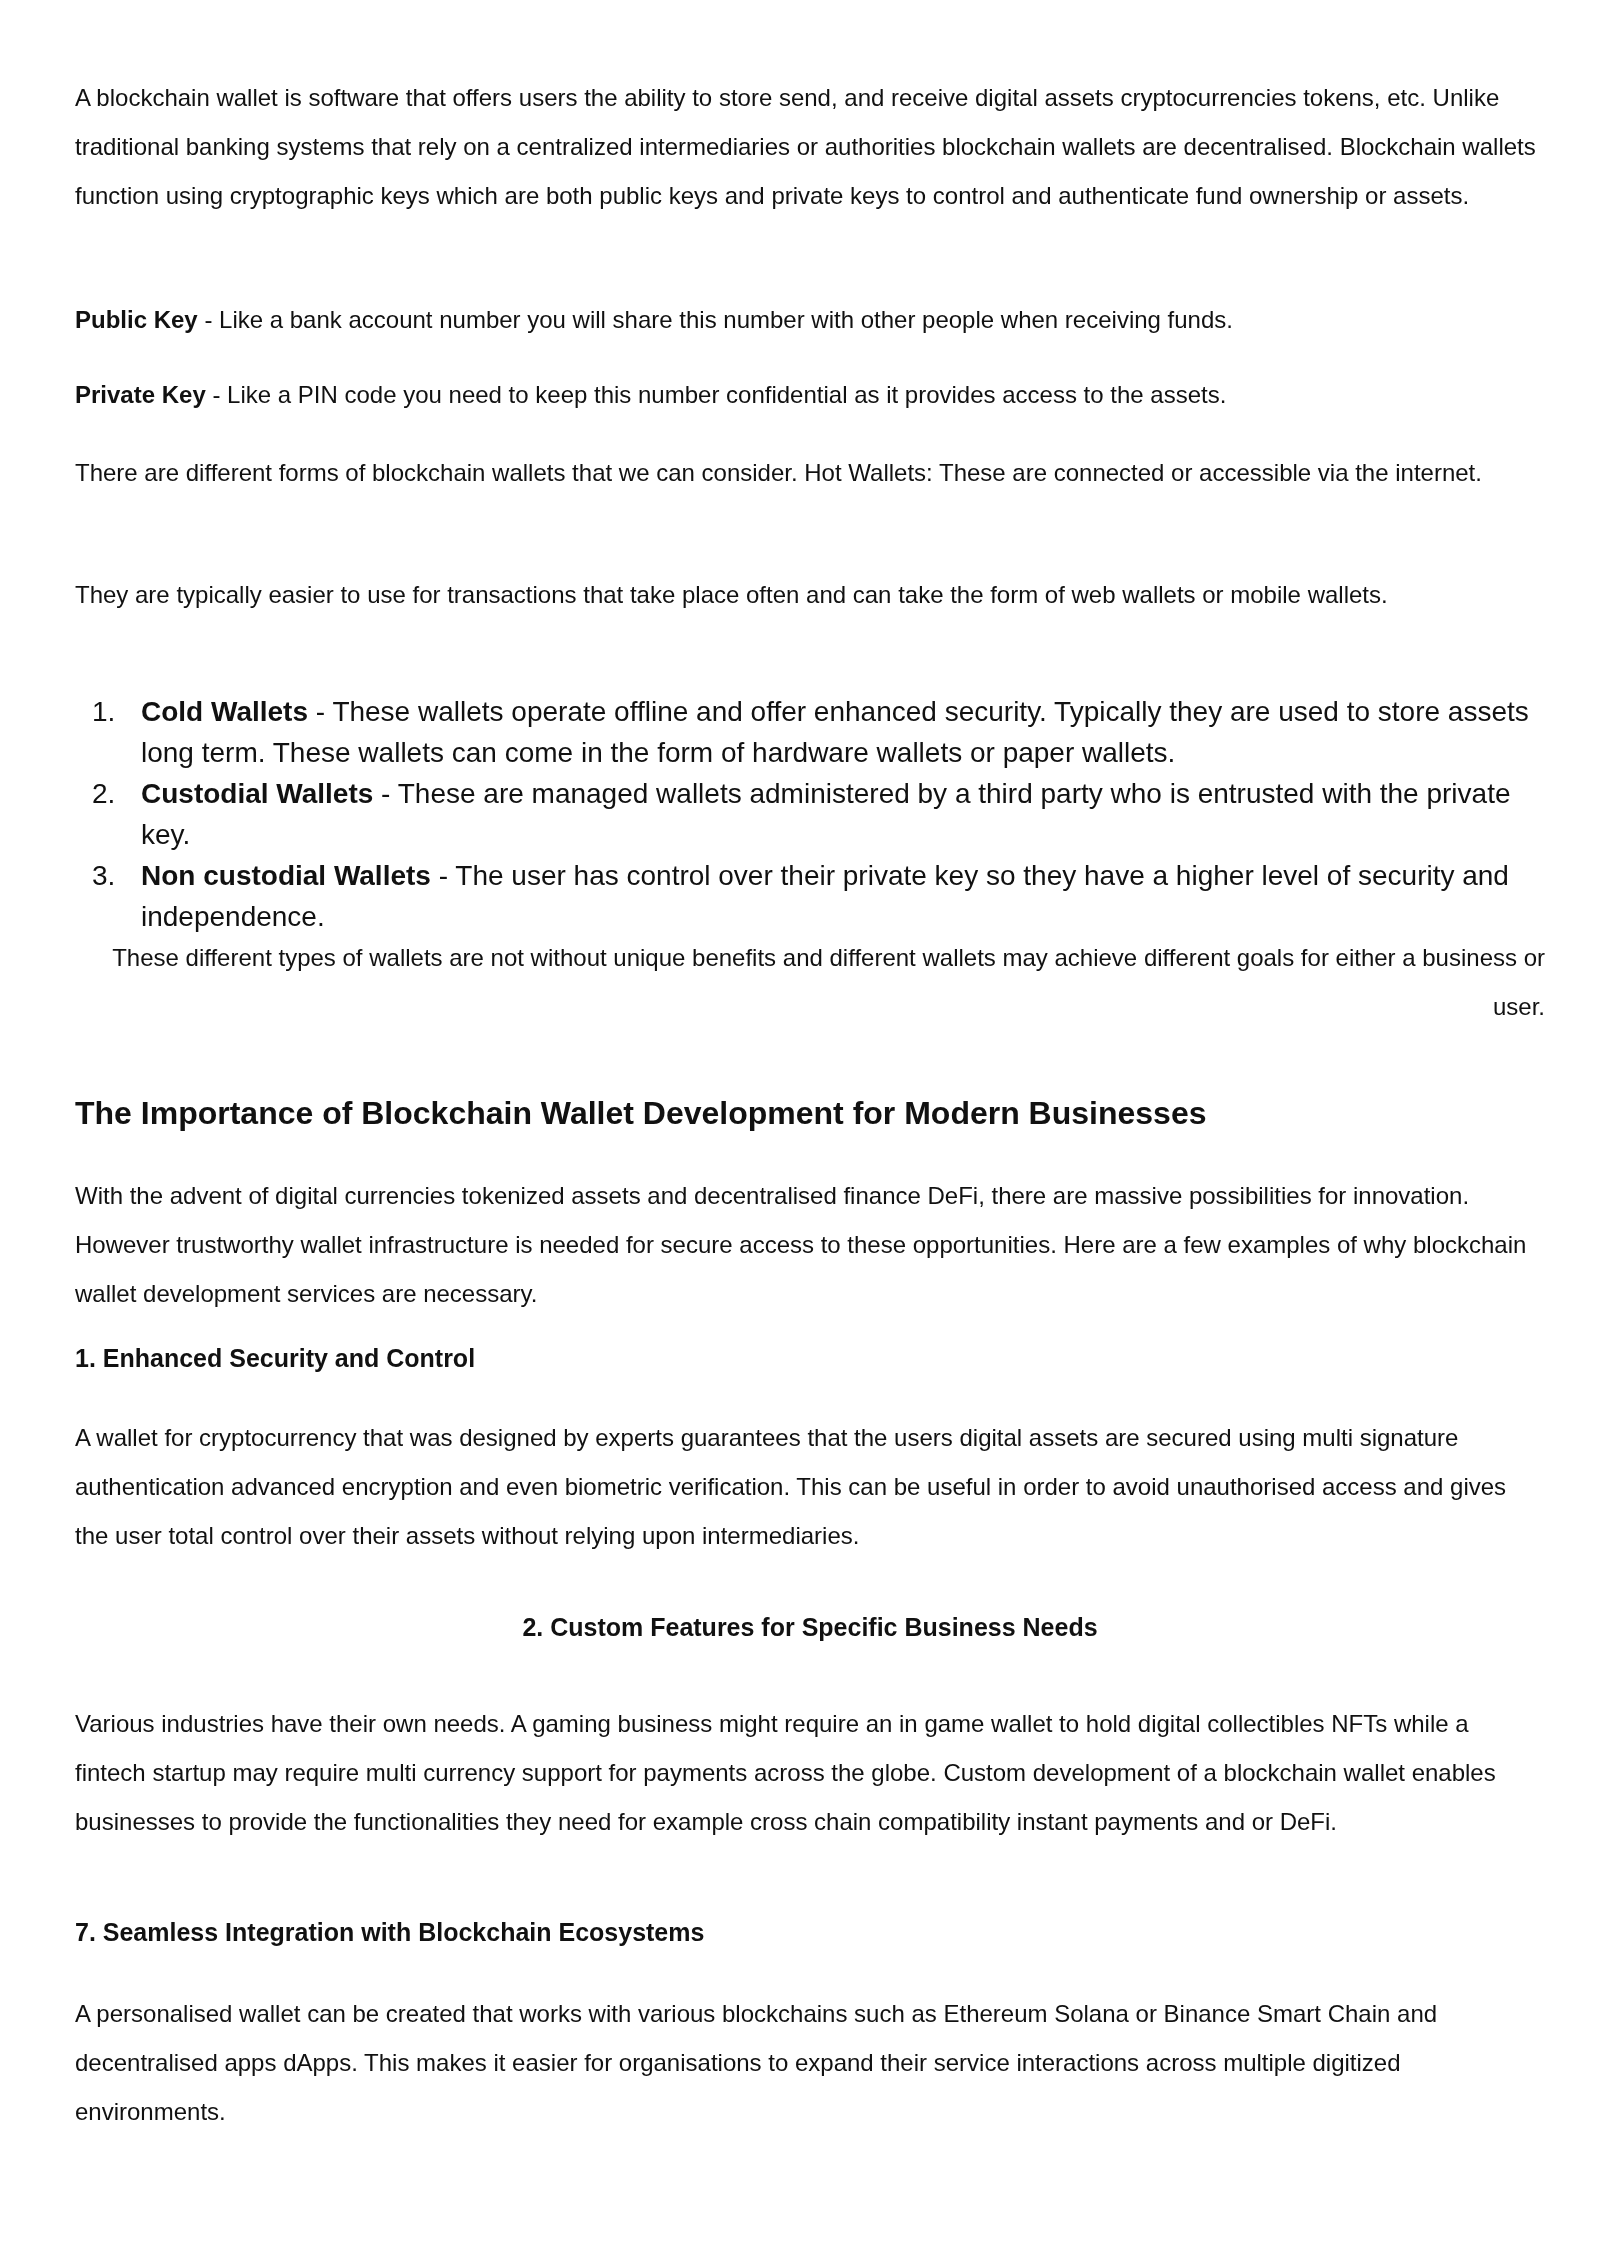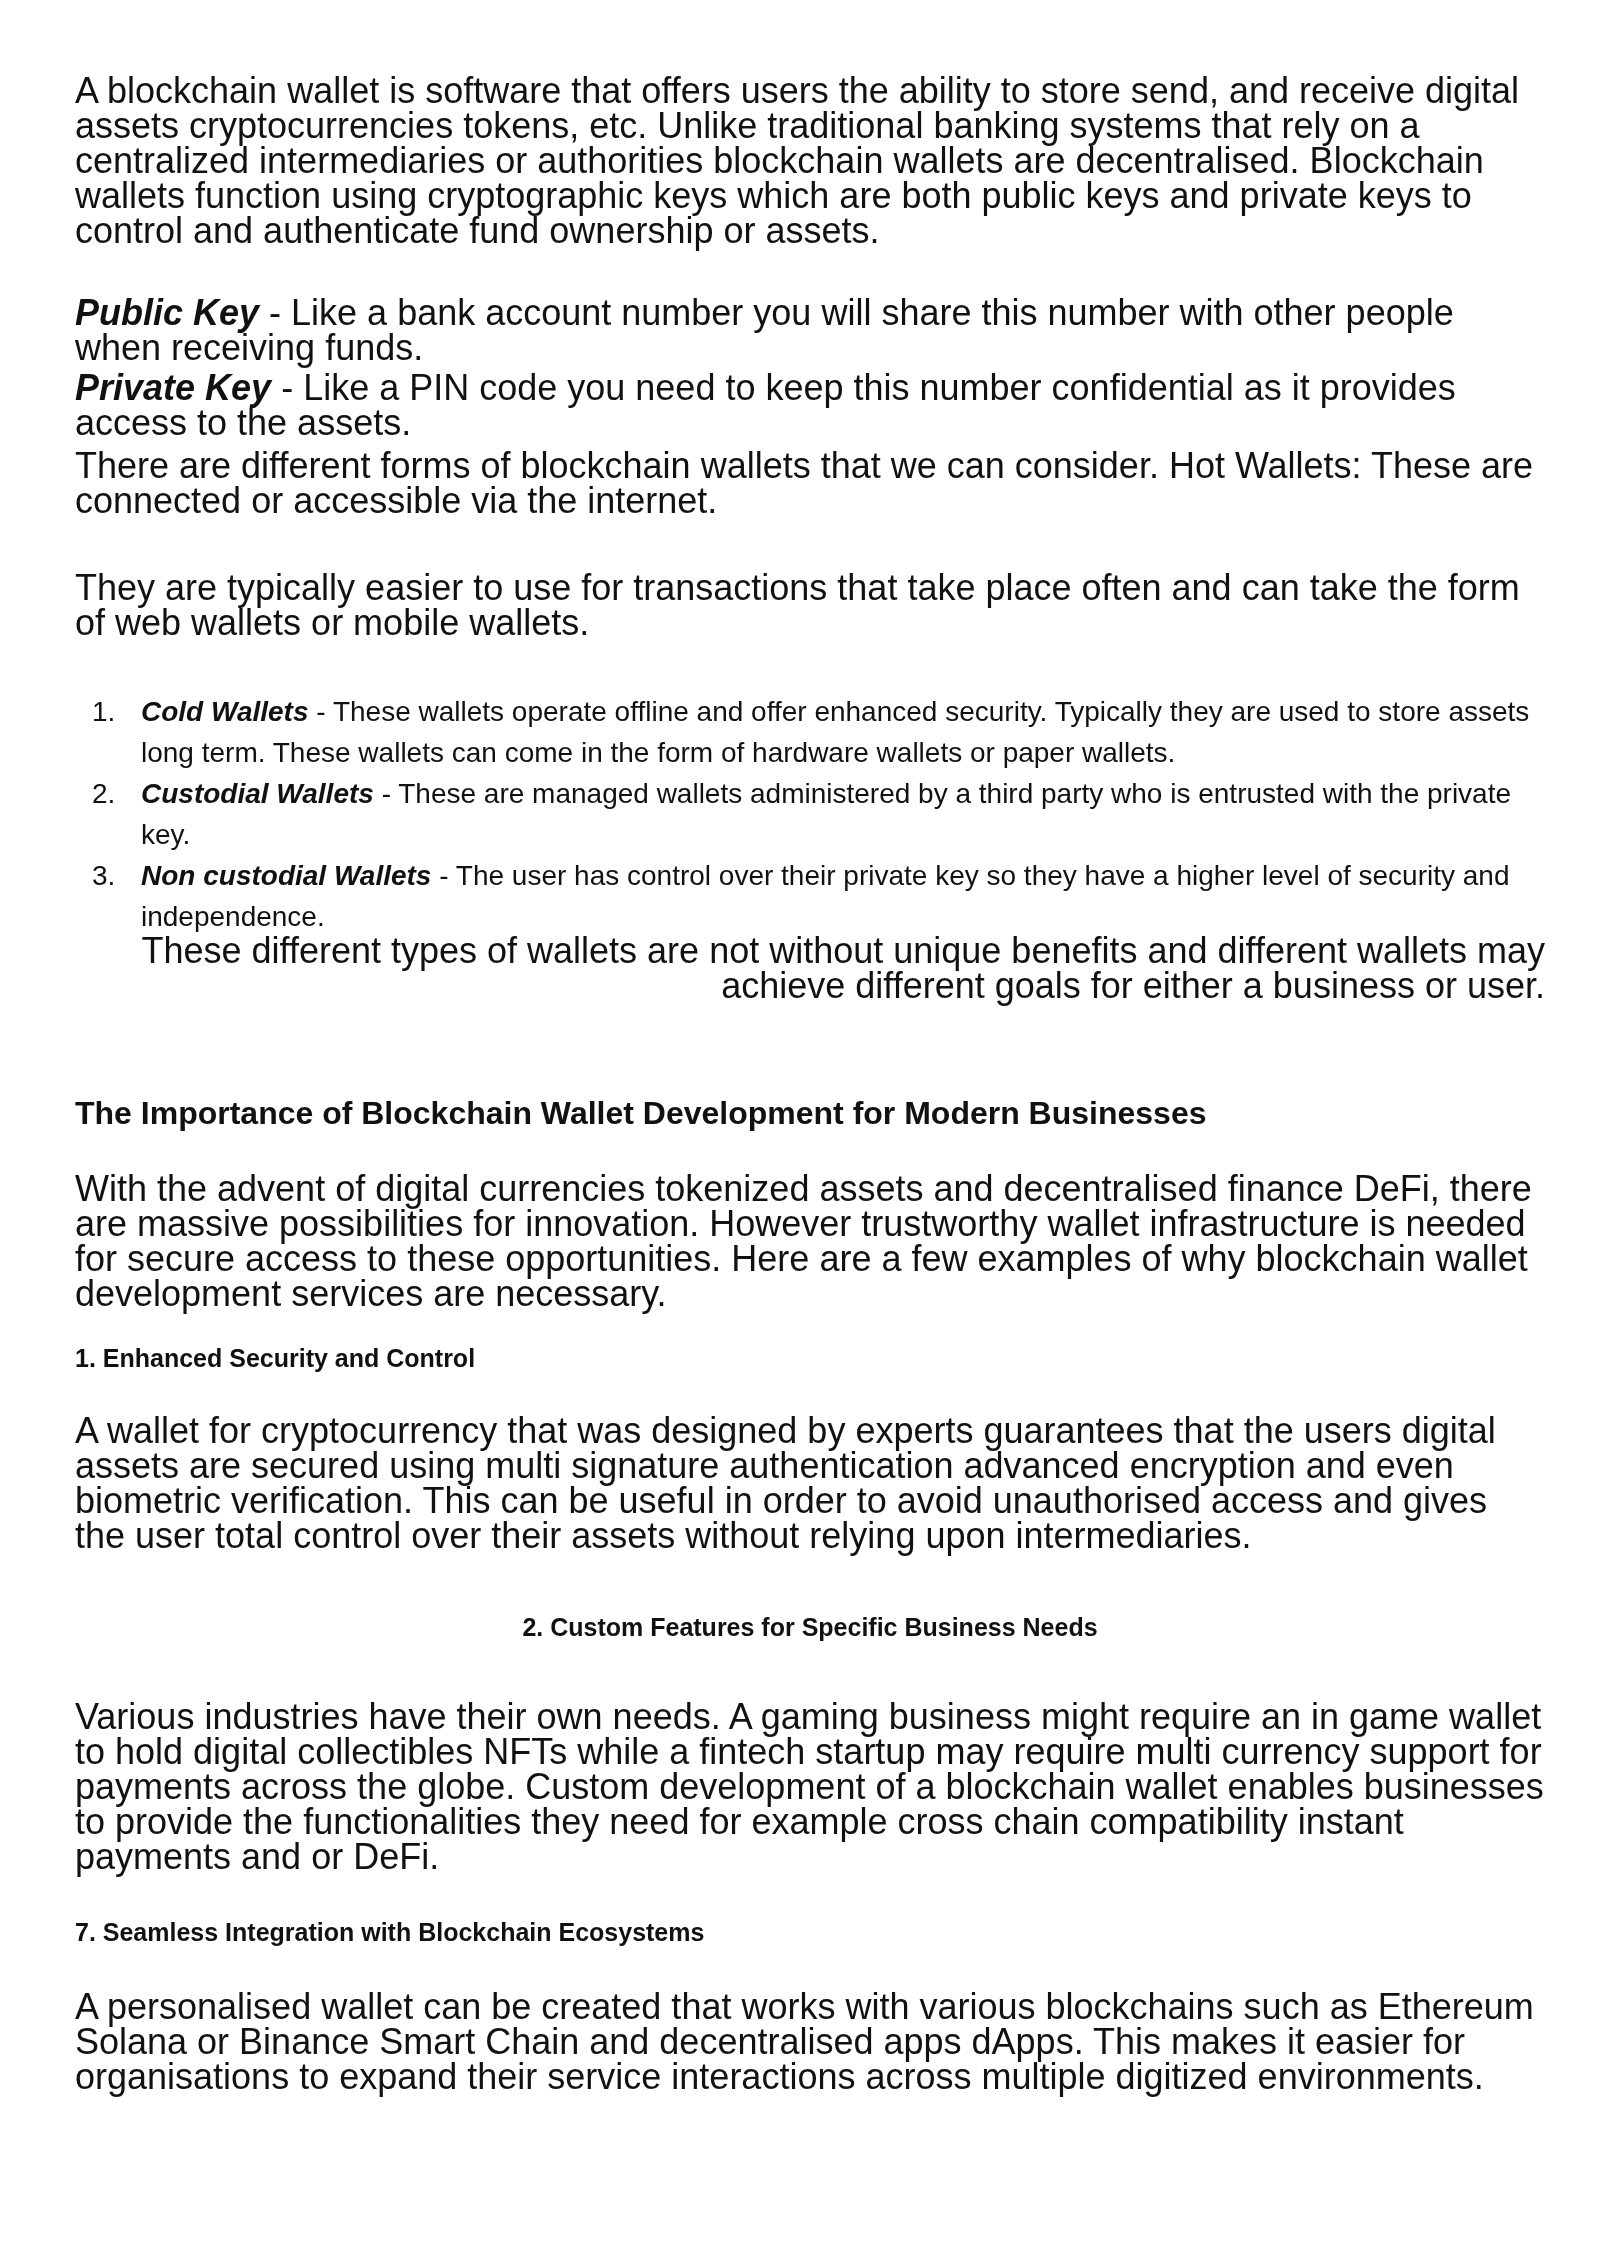--- a/index.html
+++ b/index.html
@@ -1,24 +1,24 @@
 <!DOCTYPE html>
 <html><head>
 <meta charset="utf-8">
 <style>
   html, body { margin: 0; padding: 0; background: #ffffff; }
   body {
     width: 1600px; height: 2262px; position: relative; overflow: hidden;
     font-family: "Liberation Sans", sans-serif; color: #111111;
   }
   .blk { position: absolute; left: 75px; width: 1470px; margin: 0; }
-  .p { font-size: 36px; line-height: 35px; }
+  .p { font-size: 24px; line-height: 49px; }
   .h2 { font-size: 32px; line-height: 38.4px; font-weight: bold; }
   .h3 { font-size: 25px; line-height: 32.4px; font-weight: bold; }
-  .b { font-weight: bold; font-style: italic; }
+  .b { font-weight: bold; }
   .list { position: absolute; left: 75px; width: 1470px; margin: 0; padding: 0; list-style: none; font-size: 28px; line-height: 41px; }
   .list li { position: relative; padding-left: 66px; }
   .list .num { position: absolute; left: 17px; top: 0; }
 </style>
 </head>
 <body>
 
 <p class="blk p" style="top:73px;">A blockchain wallet is software that offers users the ability to store send, and receive digital assets cryptocurrencies tokens, etc. Unlike traditional banking systems that rely on a centralized intermediaries or authorities blockchain wallets are decentralised. Blockchain wallets function using cryptographic keys which are both public keys and private keys to control and authenticate fund ownership or assets.</p>
 
 <p class="blk p" style="top:295px;"><span class="b">Public Key</span><span> - </span><span>Like a bank account number you will share this number with other people when receiving funds.</span></p>

